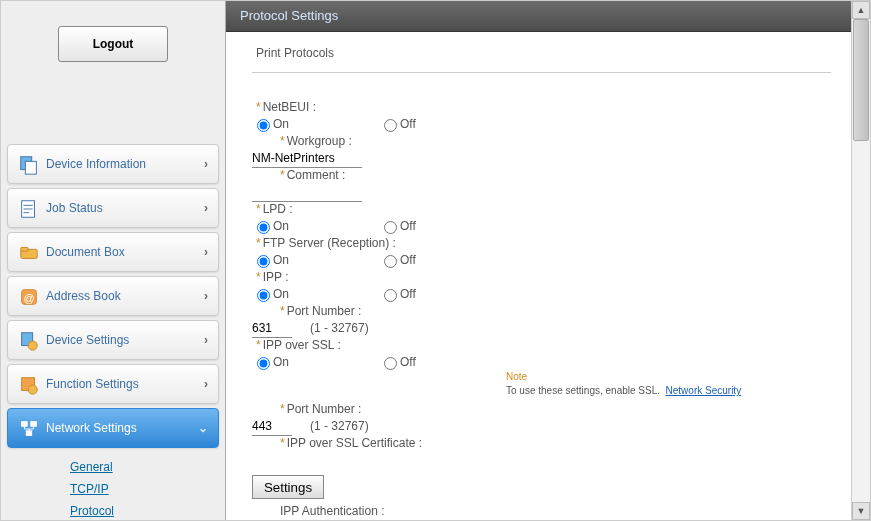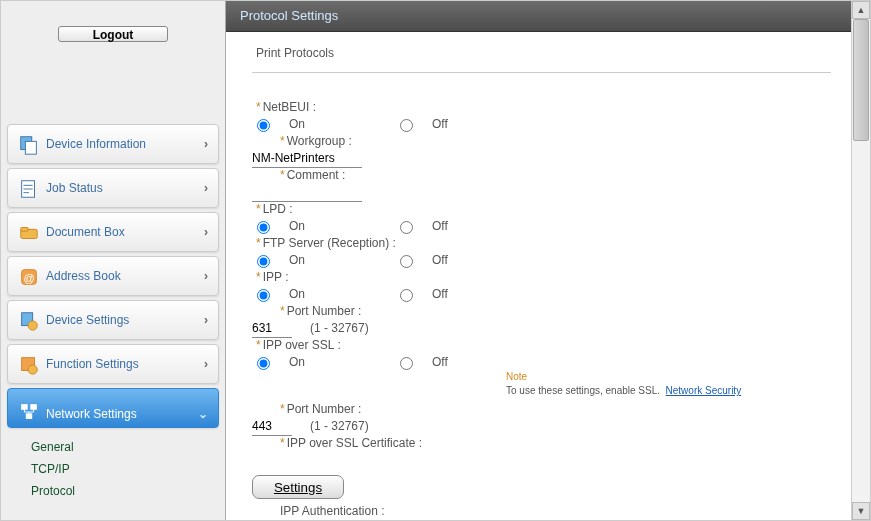--- a/index.html
+++ b/index.html
@@ -28,21 +28,21 @@
     flex-direction: column;
     box-sizing: border-box;
     padding-top: 25px;
   }
   .logout-wrap {
     text-align: center;
     padding-bottom: 80px;
   }
   .logout-btn {
     width: 110px;
-    height: 16px;
+    height: 36px;
     font-size: 12px;
     font-weight: bold;
     border: 1px solid #888;
     border-radius: 3px;
     background: linear-gradient(#fff,#e5e5e5);
     cursor: pointer;
   }
   .menu {
     display: flex;
     flex-direction: column;
@@ -58,42 +58,43 @@
     color: #3b6ea5;
     cursor: pointer;
     position: relative;
     box-shadow: 0 1px 2px rgba(0,0,0,0.1);
     height: 26px;
   }
   .menu-item.selected {
     background: linear-gradient(#70b7f0, #2f86d6);
     color: #fff;
     border-color: #2f86d6;
-    align-items: flex-end;
   }
   .menu-item .icon {
     width: 22px;
     height: 20px;
     margin-right: 6px;
     display: inline-block;
   }
   .menu-item .chev {
     margin-left: auto;
     color: #666;
     font-size: 12px;
     font-weight: bold;
   }
   .menu-item.selected .chev { color: #d1e8ff; }
   .submenu {
     padding: 6px 0 6px 30px;
   }
   .submenu a {
     display: block;
-    color: #14532d;
+    color: #0369a1;
+    text-decoration: underline;
     padding: 4px 0;
+    margin-left: 39px;
   }
   
   
   .main {
     flex: 1;
     background: #fff;
     overflow: hidden;
     position: relative;
   }
   .header-bar {
@@ -141,21 +142,21 @@
     gap: 10px;
   }
   .onoff {
     display: flex;
     gap: 90px;
     align-items: center;
   }
   .radio-wrap {
     display: inline-flex;
     align-items: center;
-    gap: 16px;
+    gap: 0;
   }
   .text-input {
     border: none;
     border-bottom: 1px solid #888;
     background: transparent;
     width: 110px;
     padding: 2px 0;
     outline: none;
     font-size: 12px;
   }
@@ -166,28 +167,27 @@
   .note-block {
     margin-left: 254px;
     font-size: 10px;
     line-height: 14px;
     margin-top: -2px;
     margin-bottom: 4px;
   }
   .note-title { color: #d28b1e; }
   .note-link { color: #1b5fb5; text-decoration: underline; cursor: pointer; }
   .settings-btn {
-    width: 92px;
+    width: 72px;
     height: 24px;
     border: 1px solid #888;
-    border-radius: 7px;
+    border-radius: 0;
     background: linear-gradient(#fefefe,#dcdcdc);
     cursor: pointer;
     margin-left: 0px;
-    text-decoration: underline;
   }
   .scrollbar-outer {
     width: 18px;
     background: #f2f2f2;
     border-left: 1px solid #ccc;
     display: flex;
     flex-direction: column;
     align-items: center;
   }
   .scroll-arrow {

